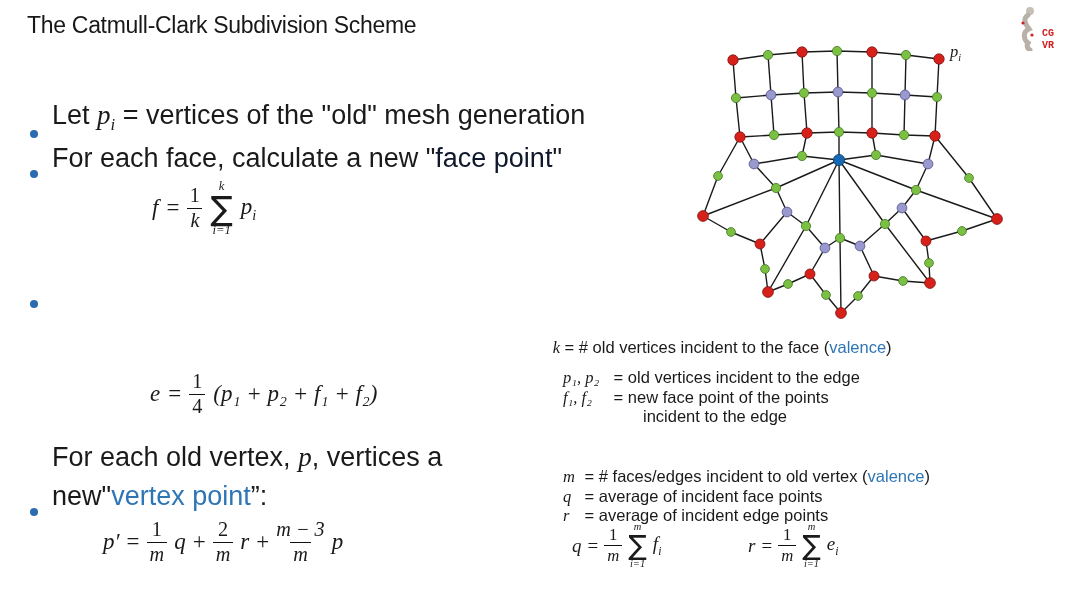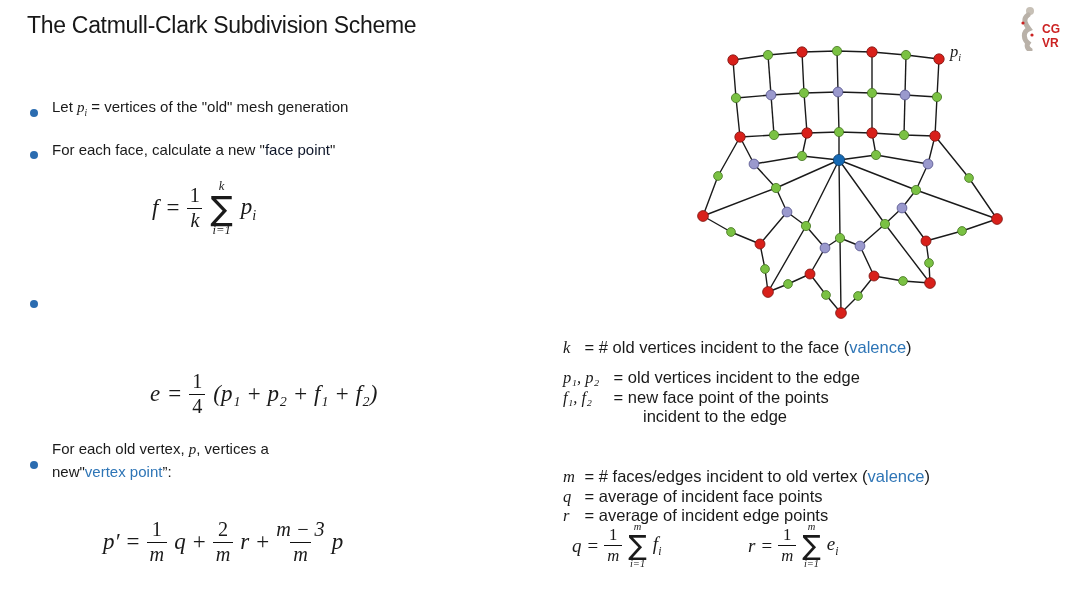--- a/index.html
+++ b/index.html
@@ -3,21 +3,21 @@
 <meta charset="utf-8">
 <style>
   html,body { margin:0; padding:0; }
   body {
     width:1065px; height:600px; position:relative; overflow:hidden;
     background:#ffffff; color:#1a1a1a;
     font-family:"Liberation Sans","DejaVu Sans",sans-serif;
   }
   .abs { position:absolute; }
   .title { font-size:23px; color:#181818; letter-spacing:-0.3px;text-align:center; }
-  .bullet-row { display:flex; gap:14px; align-items:center; font-size:15px; line-height:1.45; }
+  .bullet-row { display:flex; gap:14px; align-items:flex-end; font-size:27px; line-height:1.45; }
   .dot { width:8px; height:8px; border-radius:50%; background:#2b6cb0; margin-top:10px; flex:none; }
   .it { font-style:italic; font-family:"Liberation Serif","DejaVu Serif",serif; }
   sub.subsc, sub { font-size:62%; font-style:italic; font-family:"Liberation Serif","DejaVu Serif",serif; }
   .hl-face { color:#0f172a; }
   .hl-edge { color:#76b043; }
   .hl-vertex { color:#2e75b6; }
   .hl-val { color:#2e75b6; }
   .formula {
     font-family:"Liberation Serif","DejaVu Serif",serif; font-size:23px;
     display:flex; align-items:center; gap:8px; white-space:nowrap;
@@ -27,21 +27,21 @@
   .frac .den { border-top:1.6px solid #111; padding:0 3px; }
   .sum { display:inline-flex; flex-direction:column; align-items:center; line-height:1; }
   .sum .lim { font-size:0.55em; font-style:italic; }
   .sum .sym { font-size:1.45em; font-style:normal; font-family:"DejaVu Sans","Liberation Sans",sans-serif; line-height:0.95; }
   .legend-line { font-size:16.5px; line-height:19.5px; white-space:nowrap; }
   .leg-var { display:inline-block; width:46px; font-style:italic; font-family:"Liberation Serif","DejaVu Serif",serif; }
   .leg-var-s { display:inline-block; width:17px; font-style:italic; font-family:"Liberation Serif","DejaVu Serif",serif; }
   .leg-cont { padding-left:80px; }
   .mesh-label { font-size:16.5px; }
   .logo { display:flex; align-items:flex-end; gap:2px; }
-  .logo-text { color:#cc2222; font-size:12px; font-weight:bold; line-height:1.15; font-family:Liberation Sans, sans-serif; }
+  .logo-text { color:#cc2222; font-size:10px; font-weight:bold; line-height:1.15; font-family:Liberation Mono, monospace; }
 </style>
 </head>
 <body>
 
 <div class="abs title" style="left:27px; top:12px;">The Catmull-Clark Subdivision Scheme</div>
 
 <div class="abs logo" style="left:1016px; top:5px;">
   <svg width="24" height="46" viewBox="0 0 24 46">
     <circle cx="14" cy="6" r="4" fill="#c7c0b6"></circle>
     <path d="M12,10 C6,14 10,20 13,24 C6,27 8,35 12,38 C10,41 12,44 14,45" stroke="#b9b1a8" stroke-width="5" fill="none" stroke-linecap="round"></path>
@@ -218,21 +218,21 @@
   </g>
   <g fill="#1569b3" stroke="#0b3d6b" stroke-width="0.8">
     <circle cx="151" cy="124" r="5.6"></circle>
   </g>
 </svg>
 
 <div class="abs mesh-label" style="left:950px; top:42px;">
   <span class="it">p</span><sub>i</sub>
 </div>
 
-<div class="abs legend-line" style="left:563px; top:338px;">
+<div class="abs legend-line" style="left:543px; top:338px;text-align:right;">
   <span class="leg-var-s">k</span><span> = # old vertices incident to the face (</span><span class="hl-val">valence</span><span>)</span>
 </div>
 
 <div class="abs" style="left:563px; top:368px;">
   <div class="legend-line">
     <span class="leg-var">p₁, p₂</span><span> = old vertices incident to the edge</span>
   </div>
   <div class="legend-line">
     <span class="leg-var">f₁, f₂</span><span> = new face point of the points</span>
   </div>

